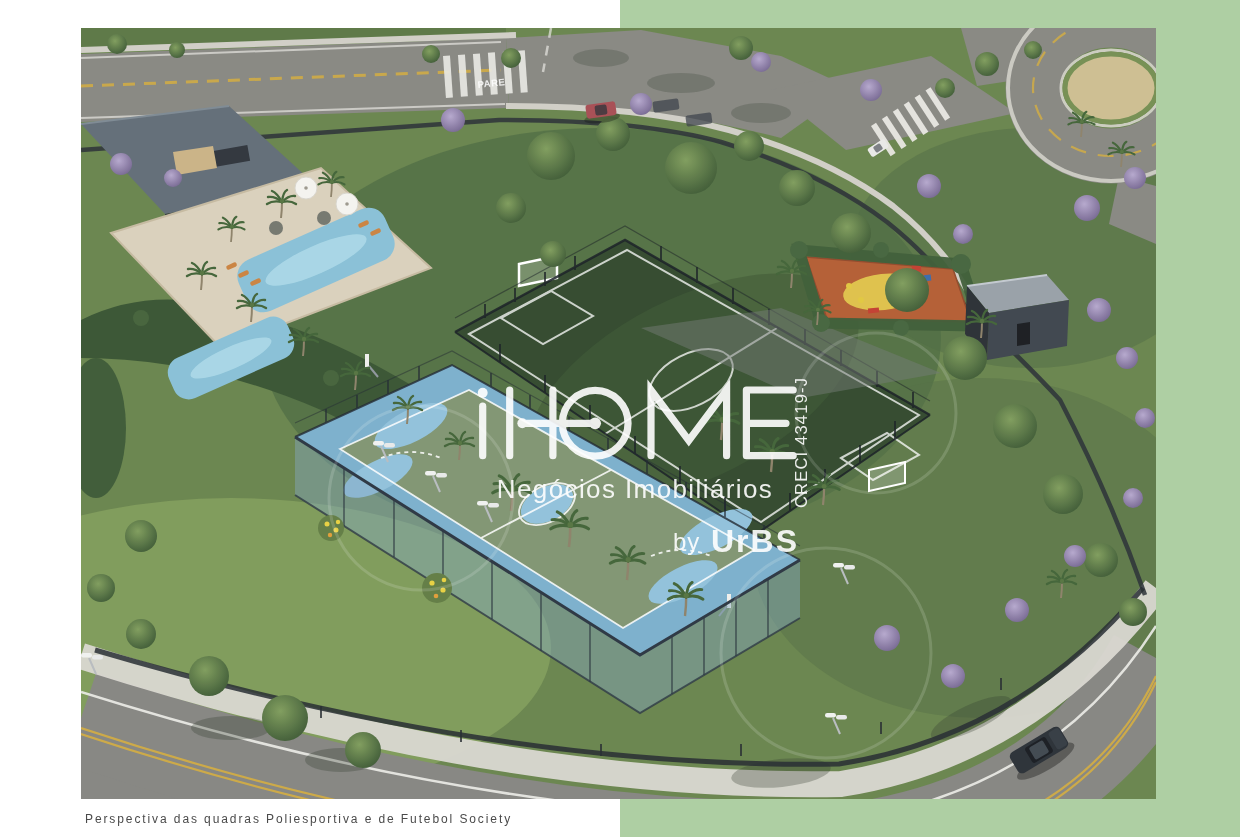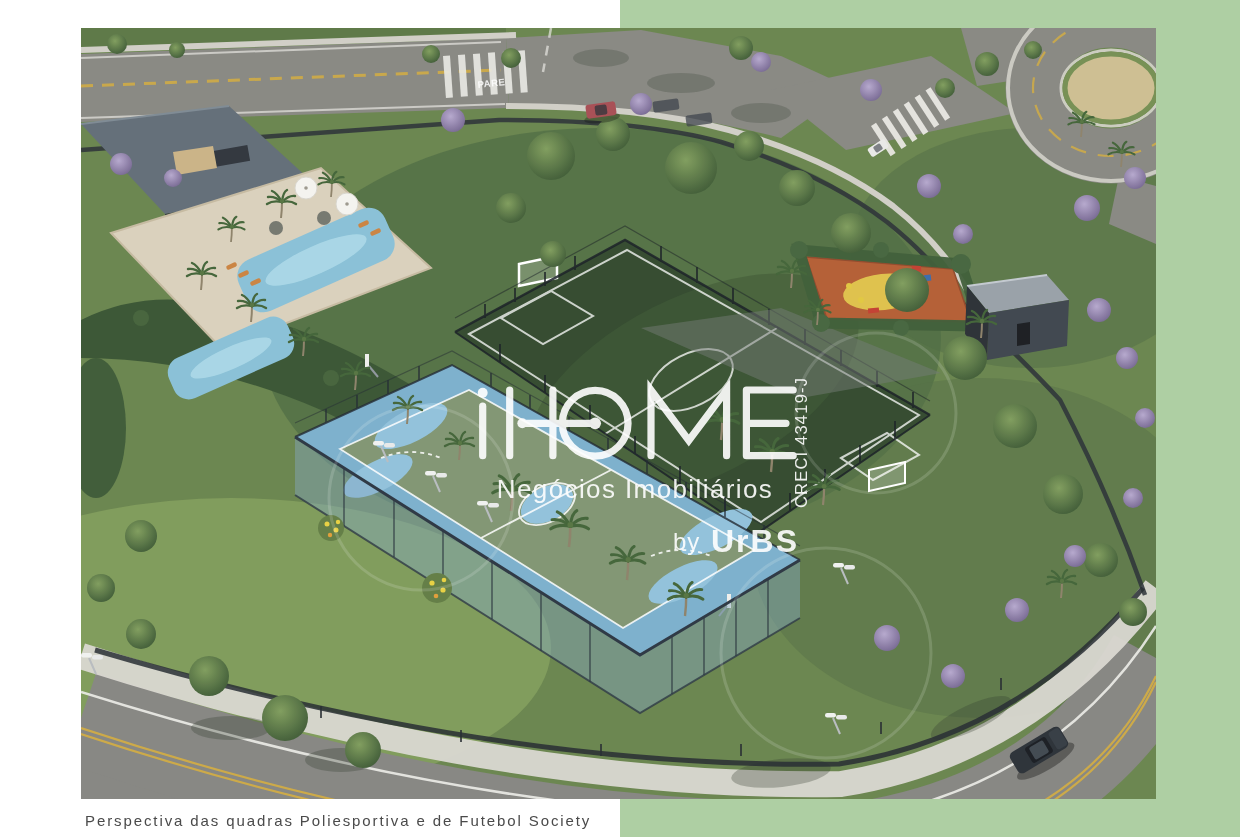--- a/index.html
+++ b/index.html
@@ -1,21 +1,21 @@
 <!DOCTYPE html>
 <html><head>
 <meta charset="utf-8">
 <style>
   html,body{margin:0;padding:0;background:#ffffff;}
   .stage{position:relative;width:1240px;height:837px;background:#ffffff;overflow:hidden;
          font-family:"Liberation Sans",sans-serif;}
   .backdrop{position:absolute;left:620px;top:0;width:620px;height:837px;background:#aecfa3;}
   .photo{position:absolute;left:81px;top:28px;width:1075px;height:771px;margin:0;overflow:hidden;}
   .photo svg{display:block;width:100%;height:100%;}
-  .caption{position:absolute;left:85px;top:812px;font-size:15px;letter-spacing:1.9px;
+  .caption{position:absolute;left:85px;top:812px;font-size:12px;letter-spacing:1.9px;
            color:#4a4a4a;white-space:nowrap;}
   .wm-text{font-family:"Liberation Sans",sans-serif;fill:#ffffff;}
 </style>
 </head>
 <body>
 
 <div class="stage">
 
   <div class="backdrop"></div>
 

